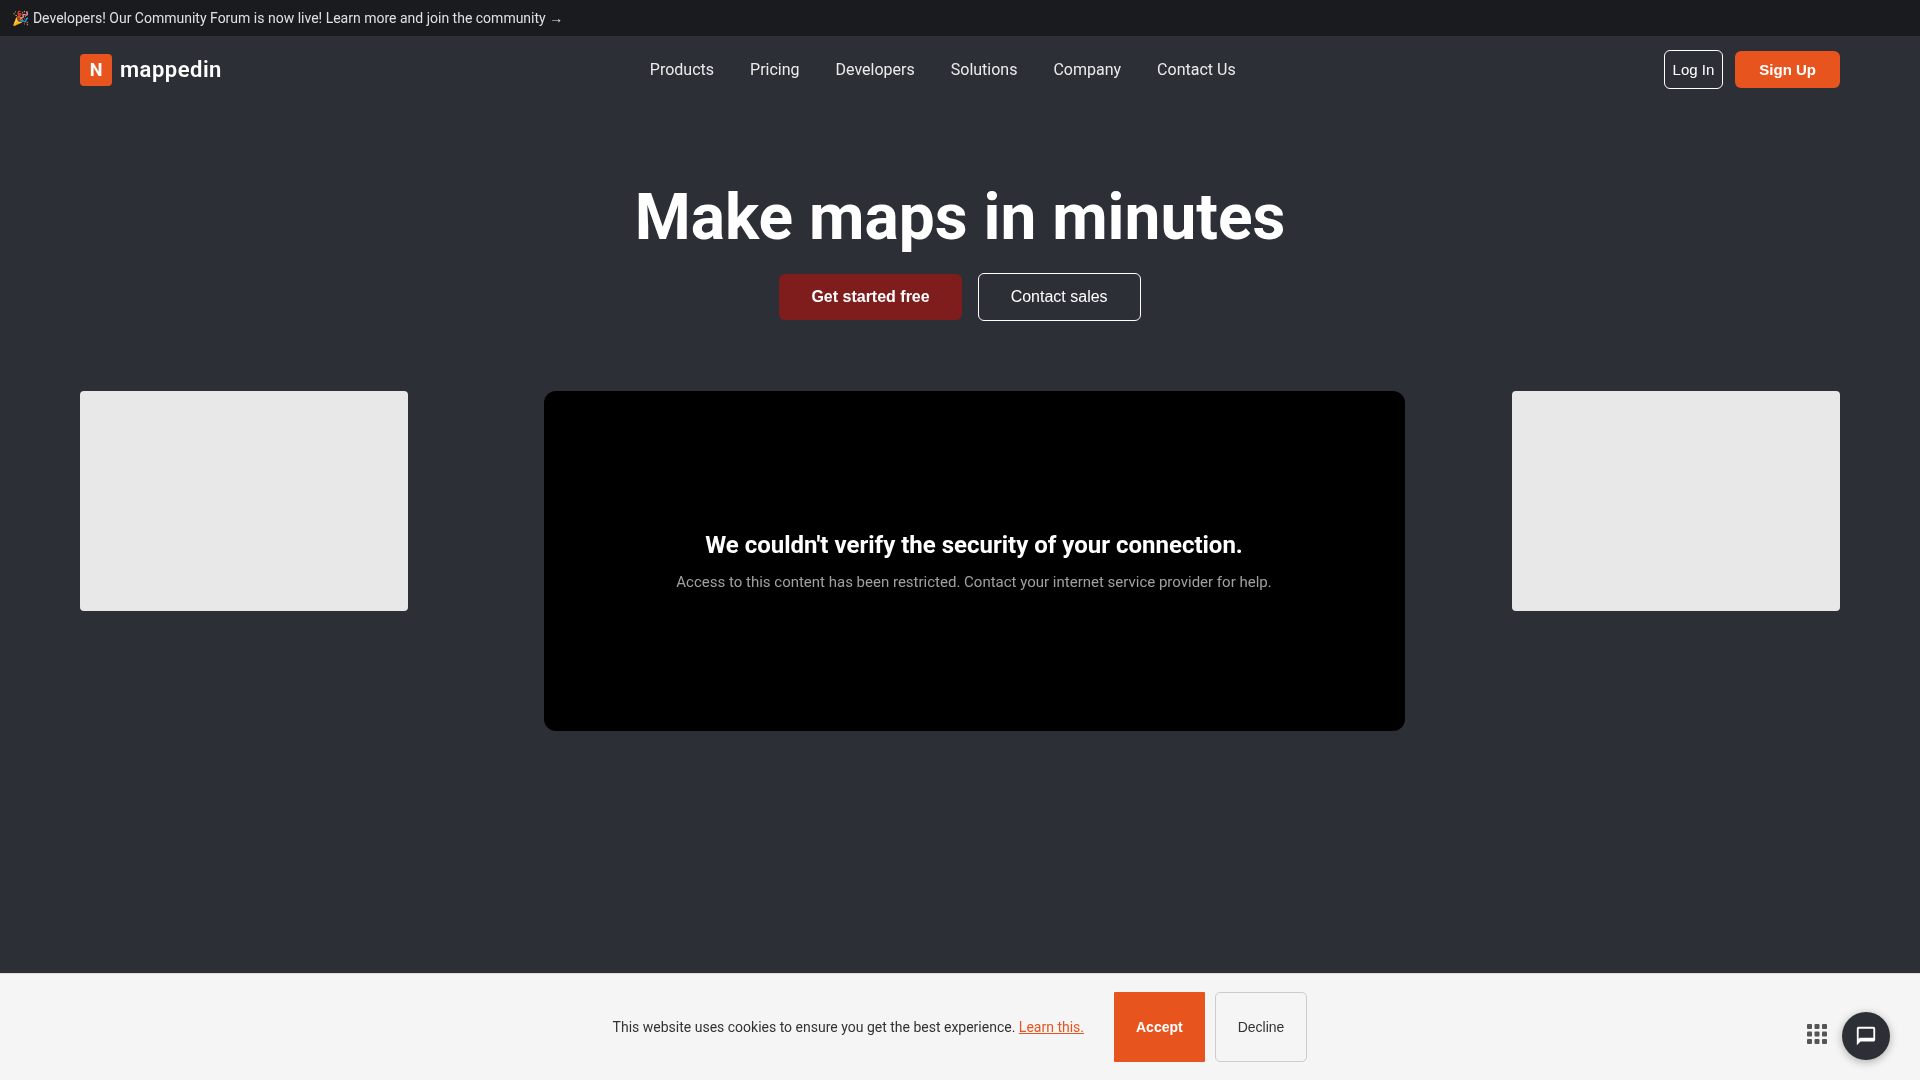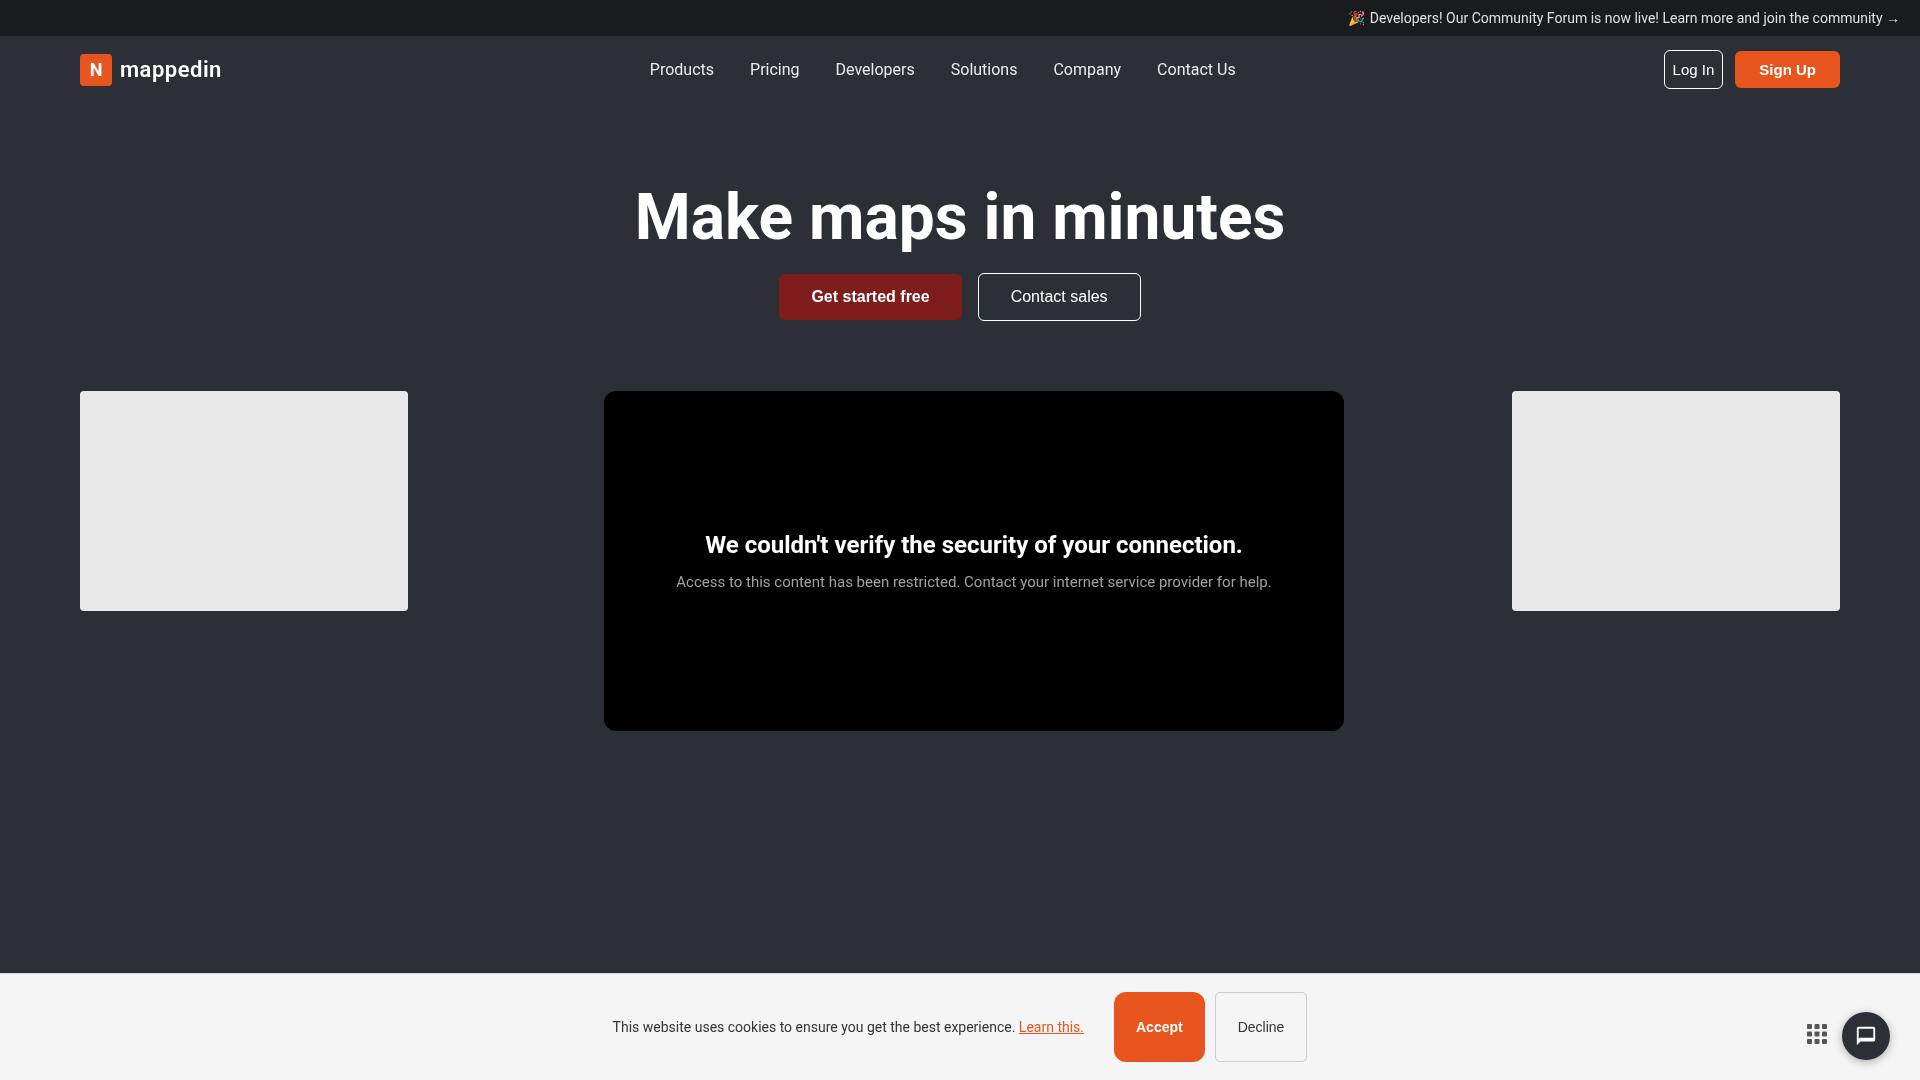--- a/index.html
+++ b/index.html
@@ -9,22 +9,22 @@
       background-color: #2d2f36;
       color: #ffffff;
       width: 1920px;
       min-height: 1080px;
       overflow-x: hidden;
     }
 
     
     .announcement-bar {
       background-color: #1a1b1f;
-      text-align: right;
-      padding: 10px 20px;
+      text-align: left;
+      padding: 10px 12px;
       font-size: 14px;
       color: #e0e0e0;
     }
 
     
     .navbar {
       display: flex;
       align-items: center;
       justify-content: space-between;
       padding: 14px 80px;
@@ -134,21 +134,21 @@
       cursor: pointer;
     }
 
     
     .demo-section {
       display: flex;
       justify-content: center;
       padding: 20px 80px 0;
     }
     .demo-container {
-      width: 740px;
+      width: 861px;
       height: 340px;
       background: #000000;
       border-radius: 12px;
       display: flex;
       flex-direction: column;
       align-items: center;
       justify-content: center;
       text-align: center;
       padding: 40px;
       position: relative;
@@ -190,21 +190,21 @@
     }
     .cookie-actions {
       display: flex;
       gap: 10px;
     }
     .btn-accept {
       padding: 10px 22px;
       background: #e8541e;
       color: #ffffff;
       border: none;
-      border-radius: 12px;
+      border-radius: 1px;
       font-size: 14px;
       font-weight: 600;
       cursor: pointer;
     }
     .btn-decline {
       padding: 26px 22px;
       background: transparent;
       color: #333;
       border: 1.5px solid #ccc;
       border-radius: 5px;

